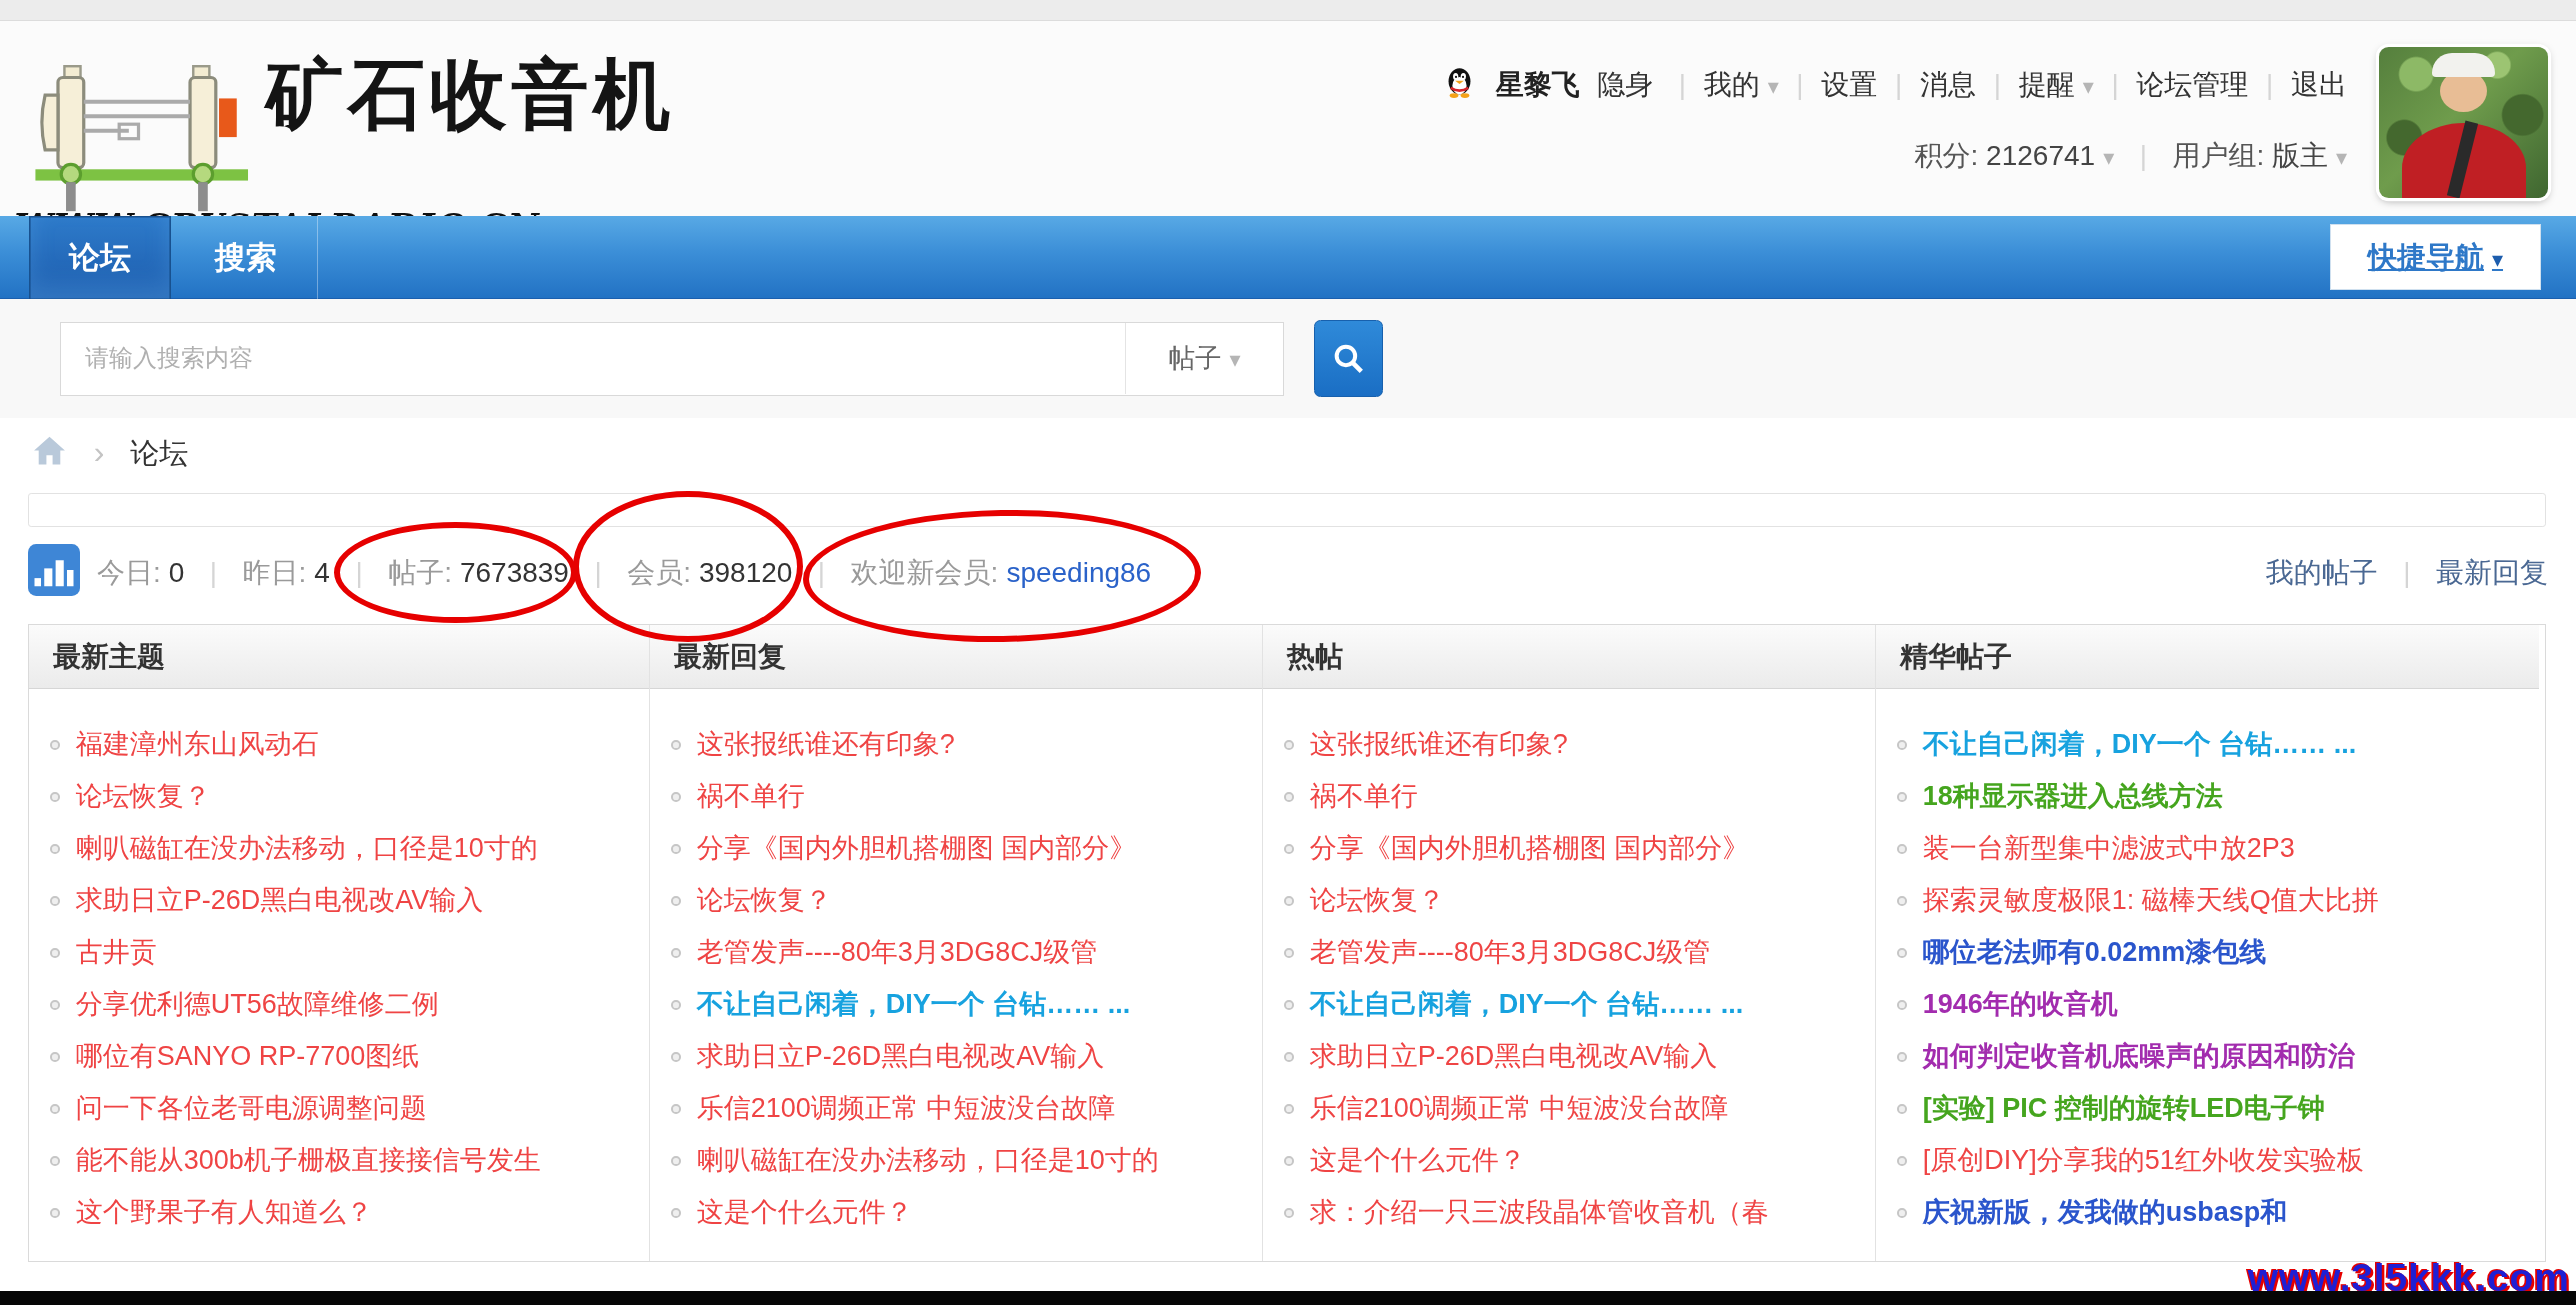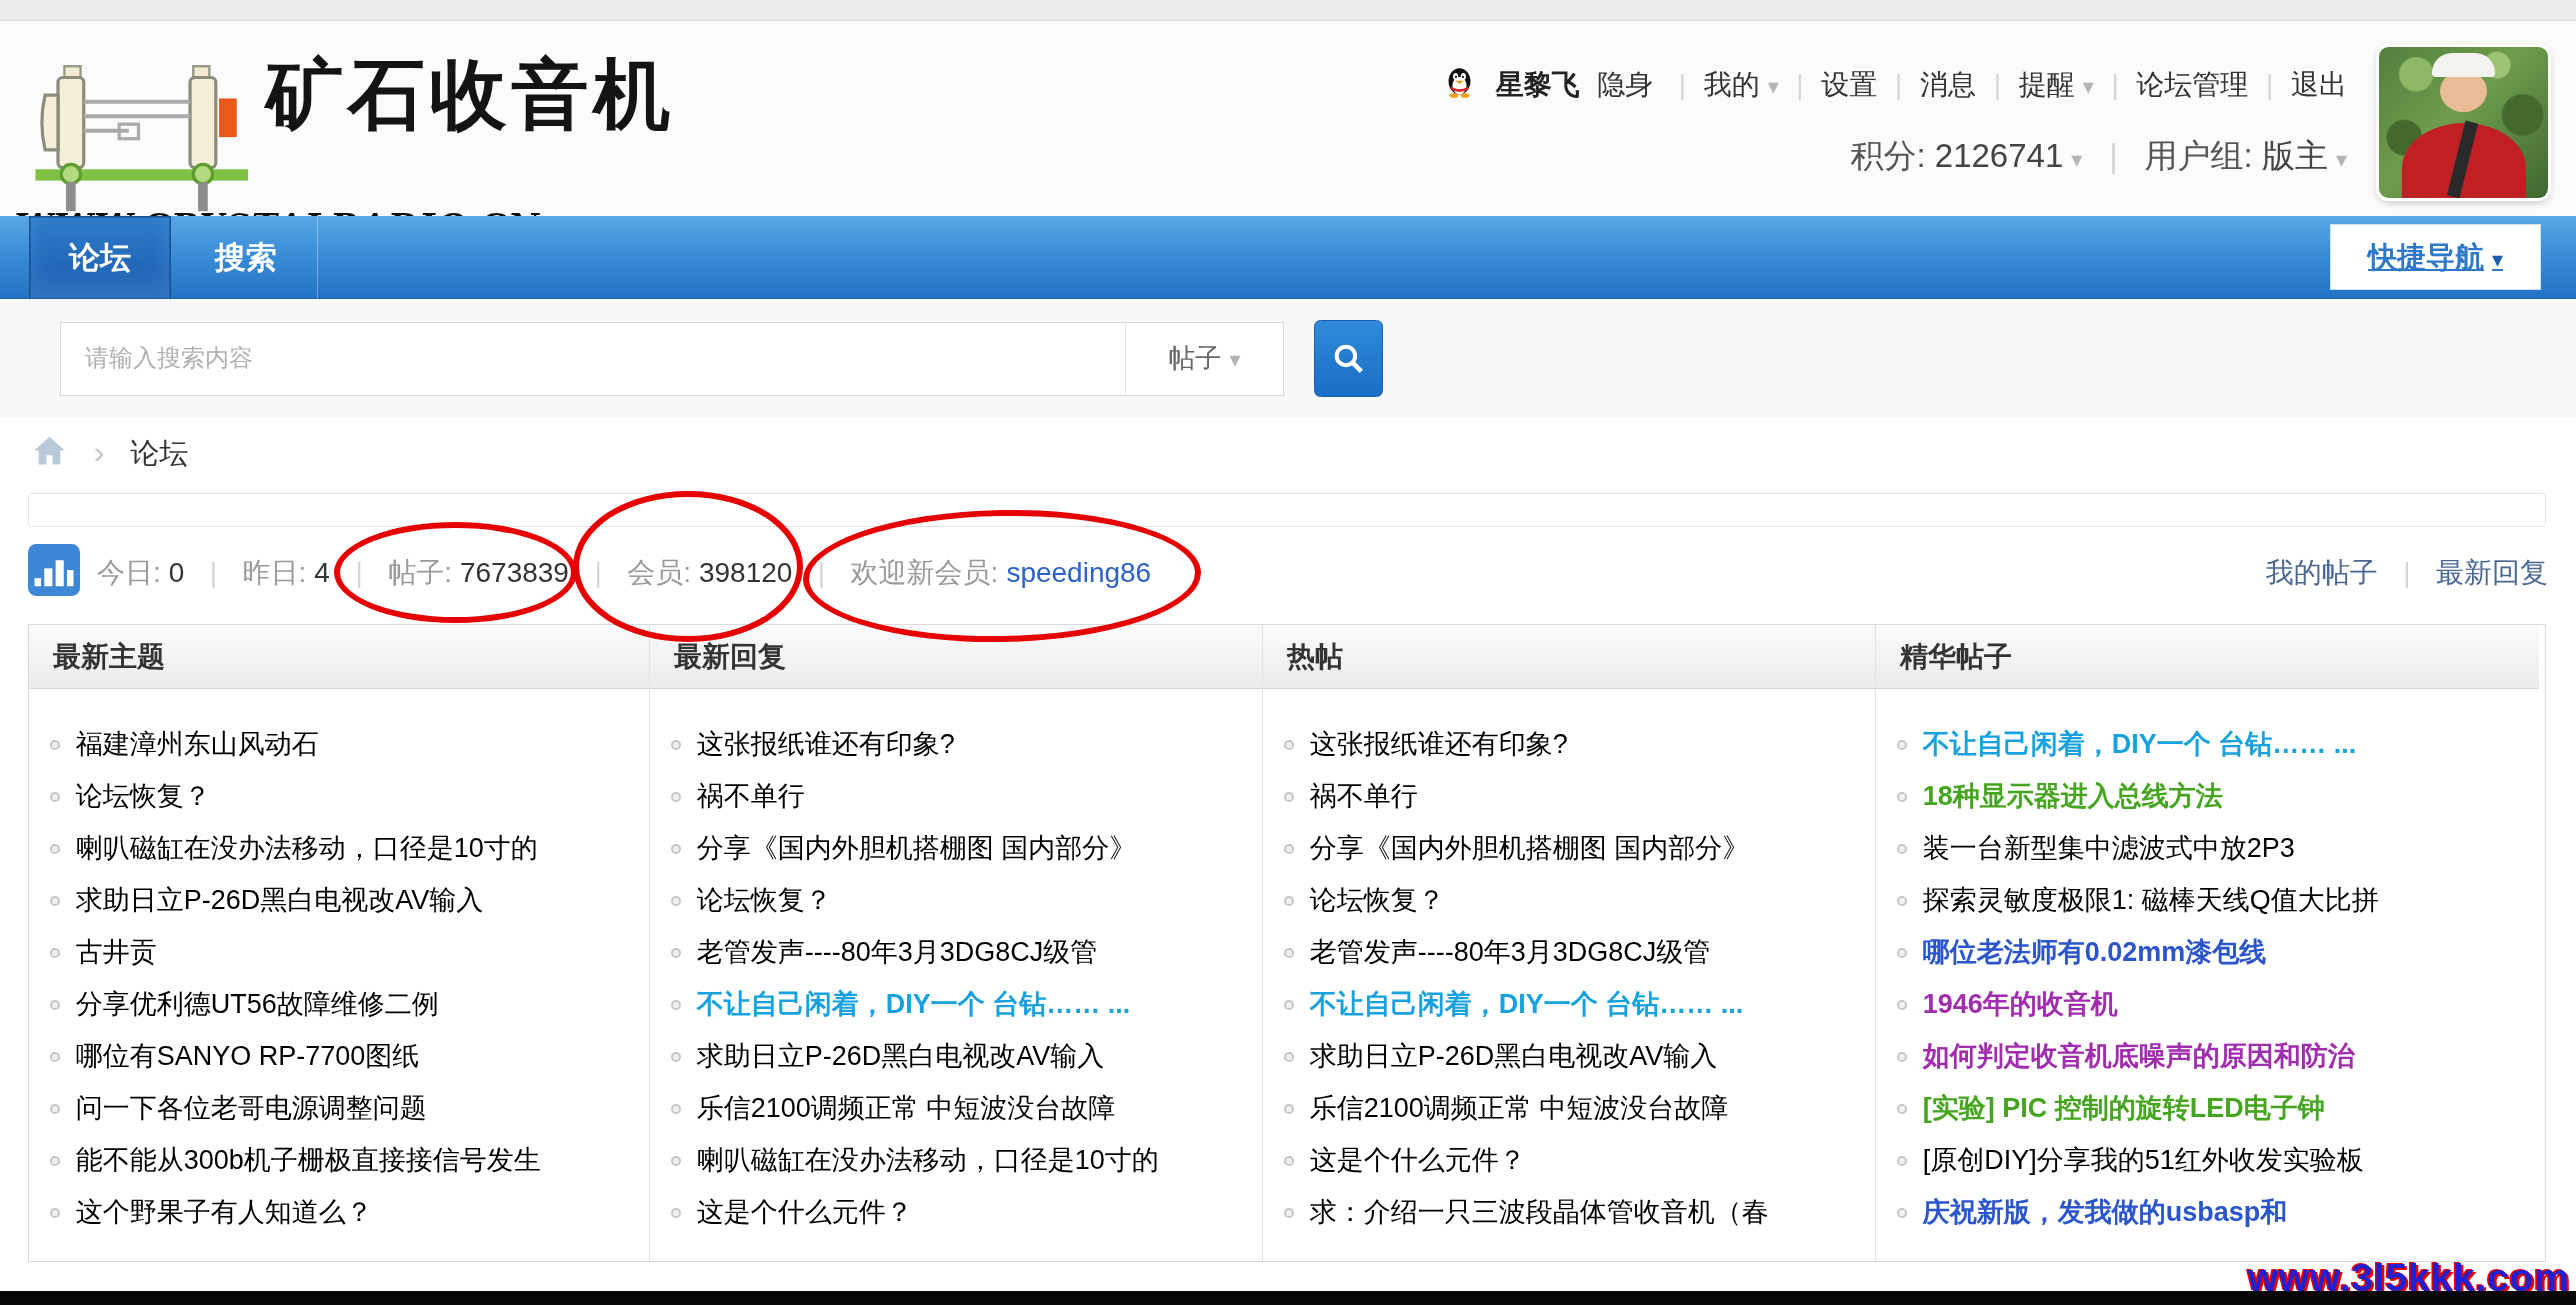--- a/index.html
+++ b/index.html
@@ -13,21 +13,21 @@
   .logo { position:absolute; left:0; top:0; width:886px; height:195px;padding-left:28px; }
   .coil { position:absolute; left:32px; top:42px; }
   .site-name { position:absolute; left:266px; top:22.5px; font-family:"DejaVu Serif",serif;
     font-size:77px; font-weight:bold; color:#141414; letter-spacing:4.8px; }
   .site-url { position:absolute; left:14.5px; top:169px; font-family:"DejaVu Serif",serif;
     font-size:34px; font-weight:bold; font-style:italic; color:#101010; letter-spacing:1.6px;margin-top:16px; }
 
   
   .user-panel { position:absolute; right:229px; top:40px; text-align:right; white-space:nowrap; }
   .user-row1 { font-size:28px; color:#333; height:48px; line-height:48px; }
-  .user-row2 { font-size:33px; color:#555; height:48px; line-height:48px; margin-top:22.5px; }
+  .user-row2 { font-size:28px; color:#555; height:48px; line-height:48px; margin-top:22.5px; }
   .qq-ico { vertical-align:-7.2px; margin-right:11.3px; }
   .uname { font-weight:bold; color:#222; text-decoration:none; }
   .ustatus { color:#333; margin-left:9.7px; }
   .menu-item { color:#333; text-decoration:none; cursor:pointer; }
   .sep::before { content:"|"; color:#d5d5d5; margin:0 17.7px; font-weight:normal; }
   .caret::before { content:"\25BE"; color:#b5b5b5; font-size:22px; margin-left:8px; }
   .num-link { color:#444; text-decoration:none; }
   .avatar { position:absolute; right:28px; top:26px; width:169px; height:151px; border-radius:9.7px;
     overflow:hidden; box-shadow:0 0 0 3.2px #fff,0 2.4px 8px rgba(0,0,0,.35);
     background:linear-gradient(135deg,#557f3d,#6f9c4c 45%,#3f6630);} 
@@ -102,21 +102,21 @@
     border:1.6px solid #dadada; display:grid; grid-template-columns:621px 613px 613px 663px; }
   .col { border-right:1.6px solid #e2e2e2; min-height:636px; }
   .col:last-child { border-right:none; }
   .col-header { height:64px; line-height:64px; padding-left:24px; font-size:28px; font-weight:bold;
     color:#333; background:linear-gradient(180deg,#fbfbfb,#ebebeb); border-bottom:1.6px solid #d6d6d6; }
   .col ul { list-style:none; padding:29px 11.3px 21px 21px; }
   .col li { height:52px; line-height:52px; white-space:nowrap; overflow:hidden; font-size:27px; }
   .bullet { display:inline-block; width:9.7px; height:9.7px; border:2.4px solid #c6c6c6; background:#efefef;
     border-radius:50%; margin-right:16px; vertical-align:3.2px; }
   .topic { text-decoration:none; cursor:pointer; }
-  .c-normal { color:#000000; }
+  .c-normal { color:#ef4444; }
   .c-cyan   { color:#17a2df; font-weight:bold; }
   .c-green  { color:#45a51e; font-weight:bold; }
   .c-purple { color:#a22cae; font-weight:bold; }
   .c-blue   { color:#2a55cc; font-weight:bold; }
 
   .watermark { position:absolute; right:6.4px; top:1256px; font-size:39px; font-weight:bold;
     color:#1f1fd4; letter-spacing:0.8px;
     text-shadow:2.4px 1.6px 0 #e60000, -1.6px -0.8px 0 #e60000; }
   .bottom-bar { position:absolute; left:0; top:1291px; width:2576px; height:14.5px; background:#060606; }
 </style>

